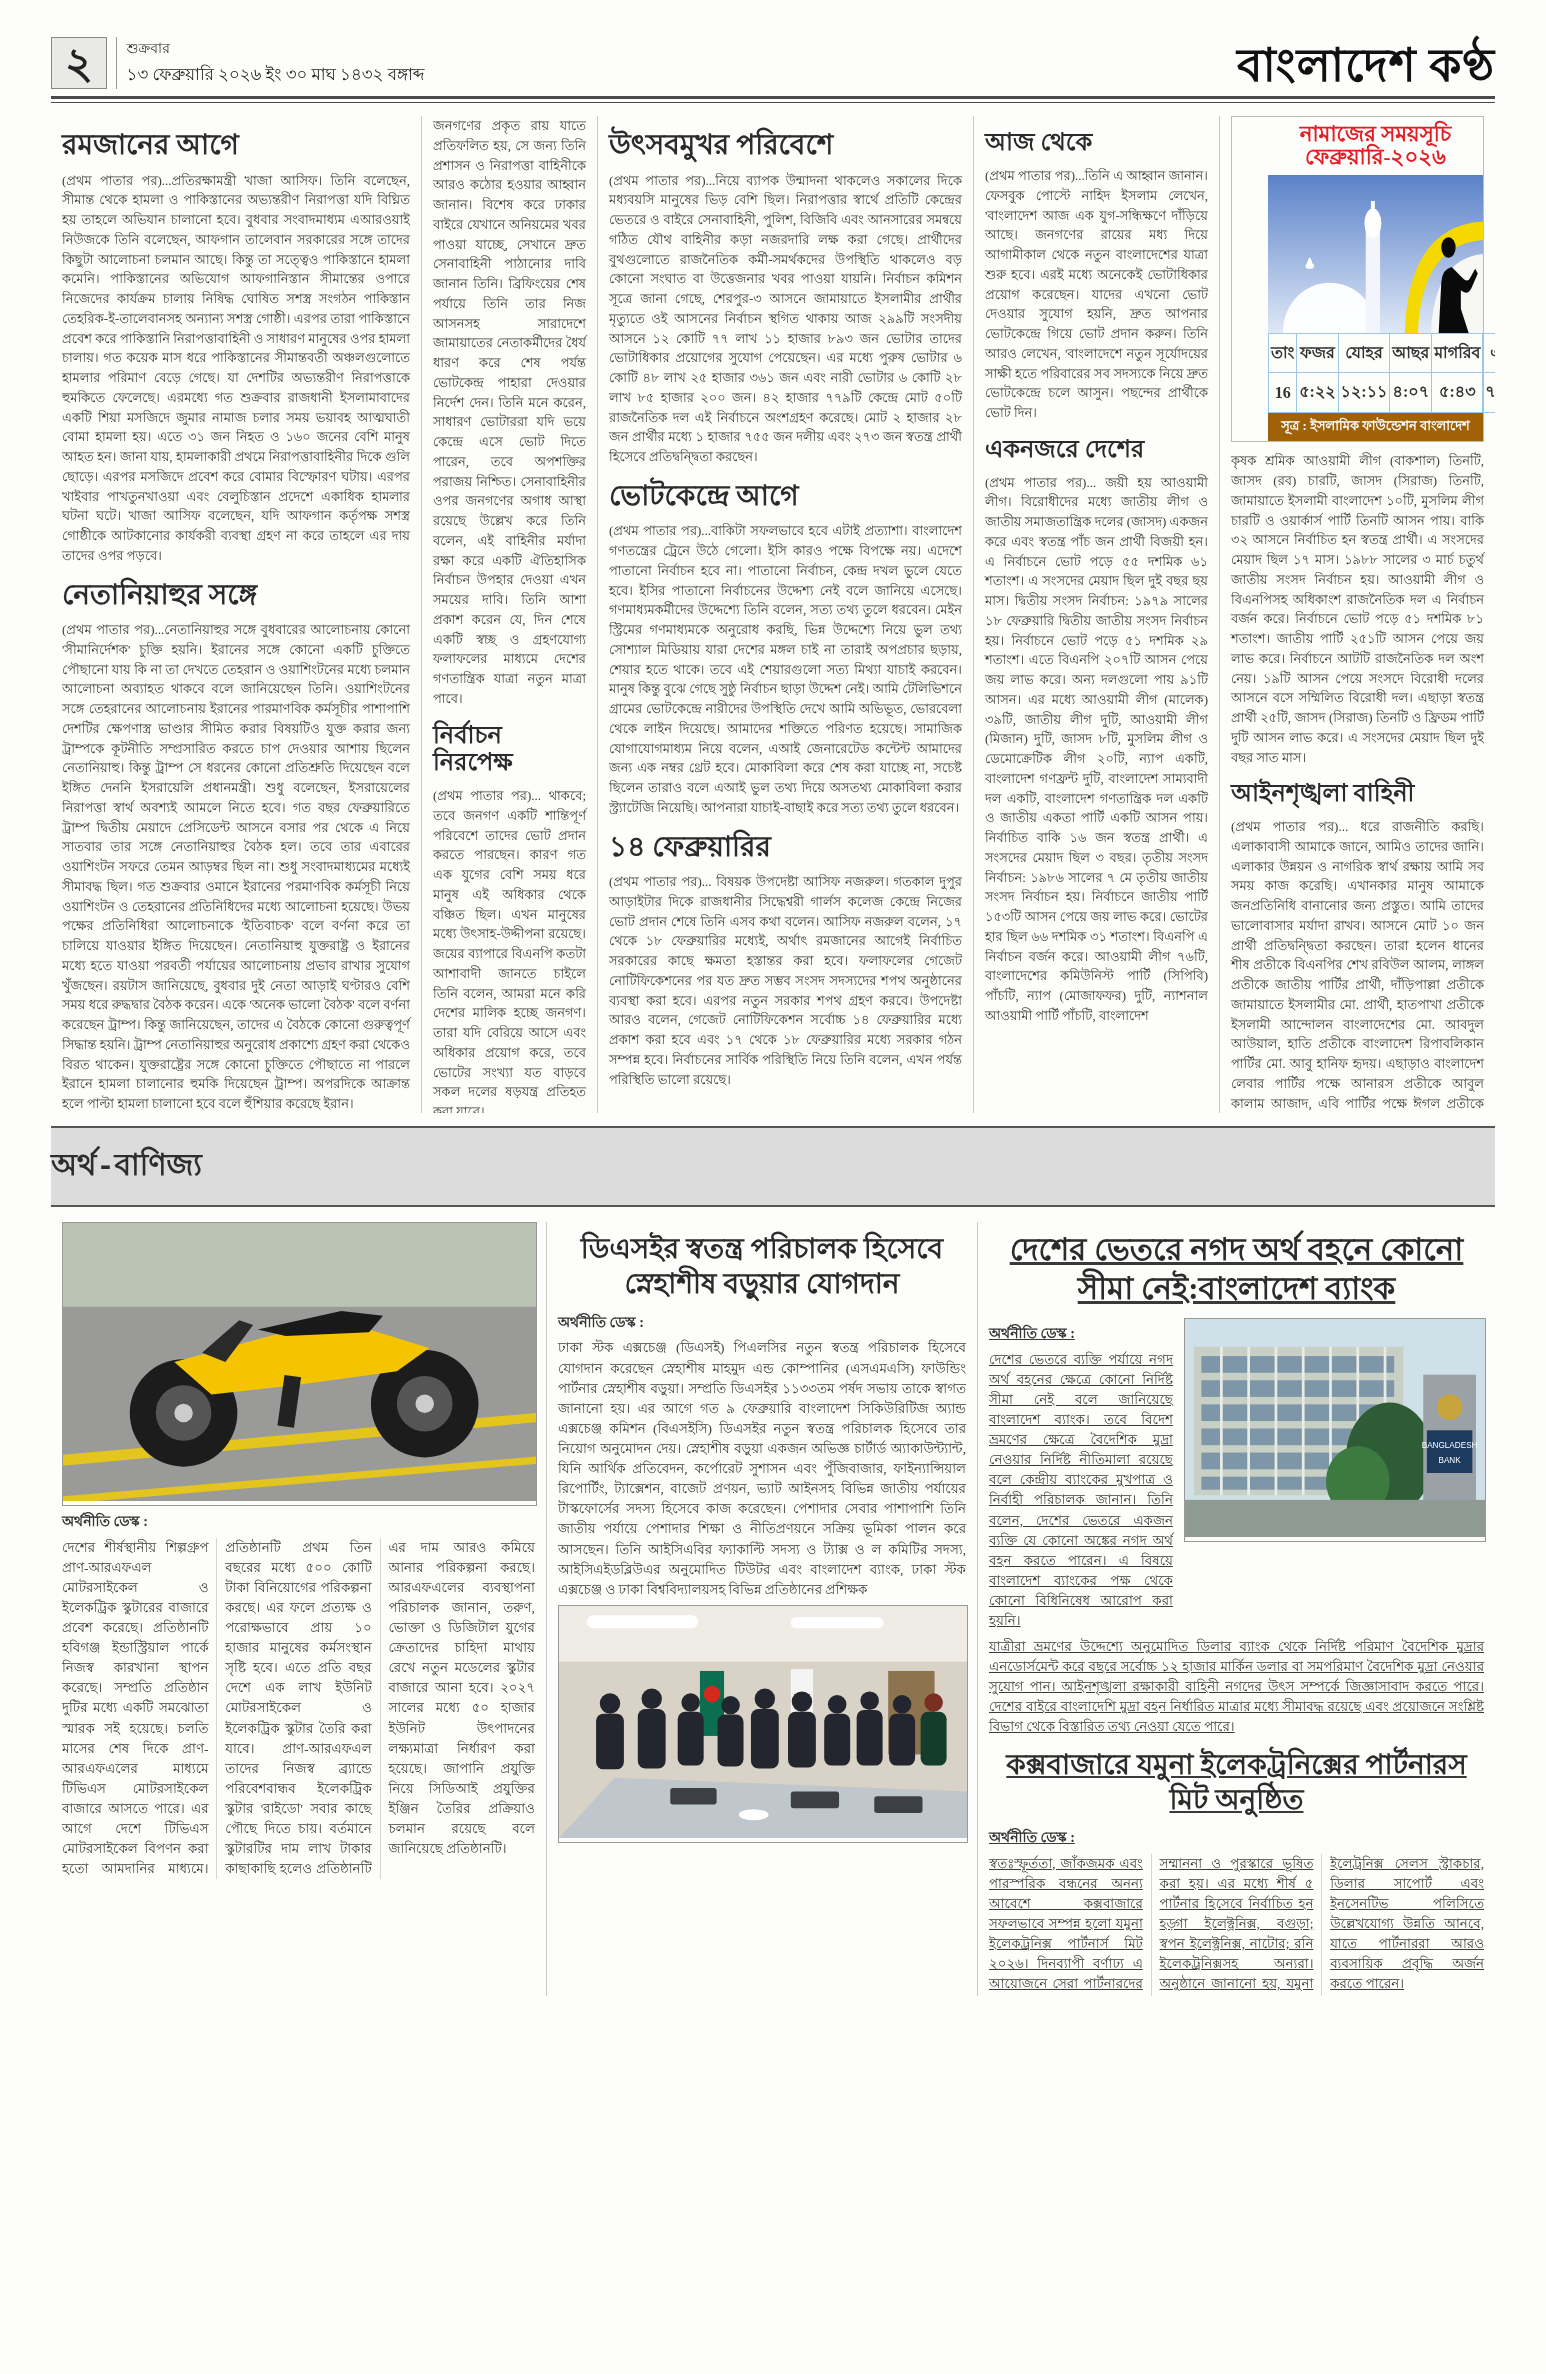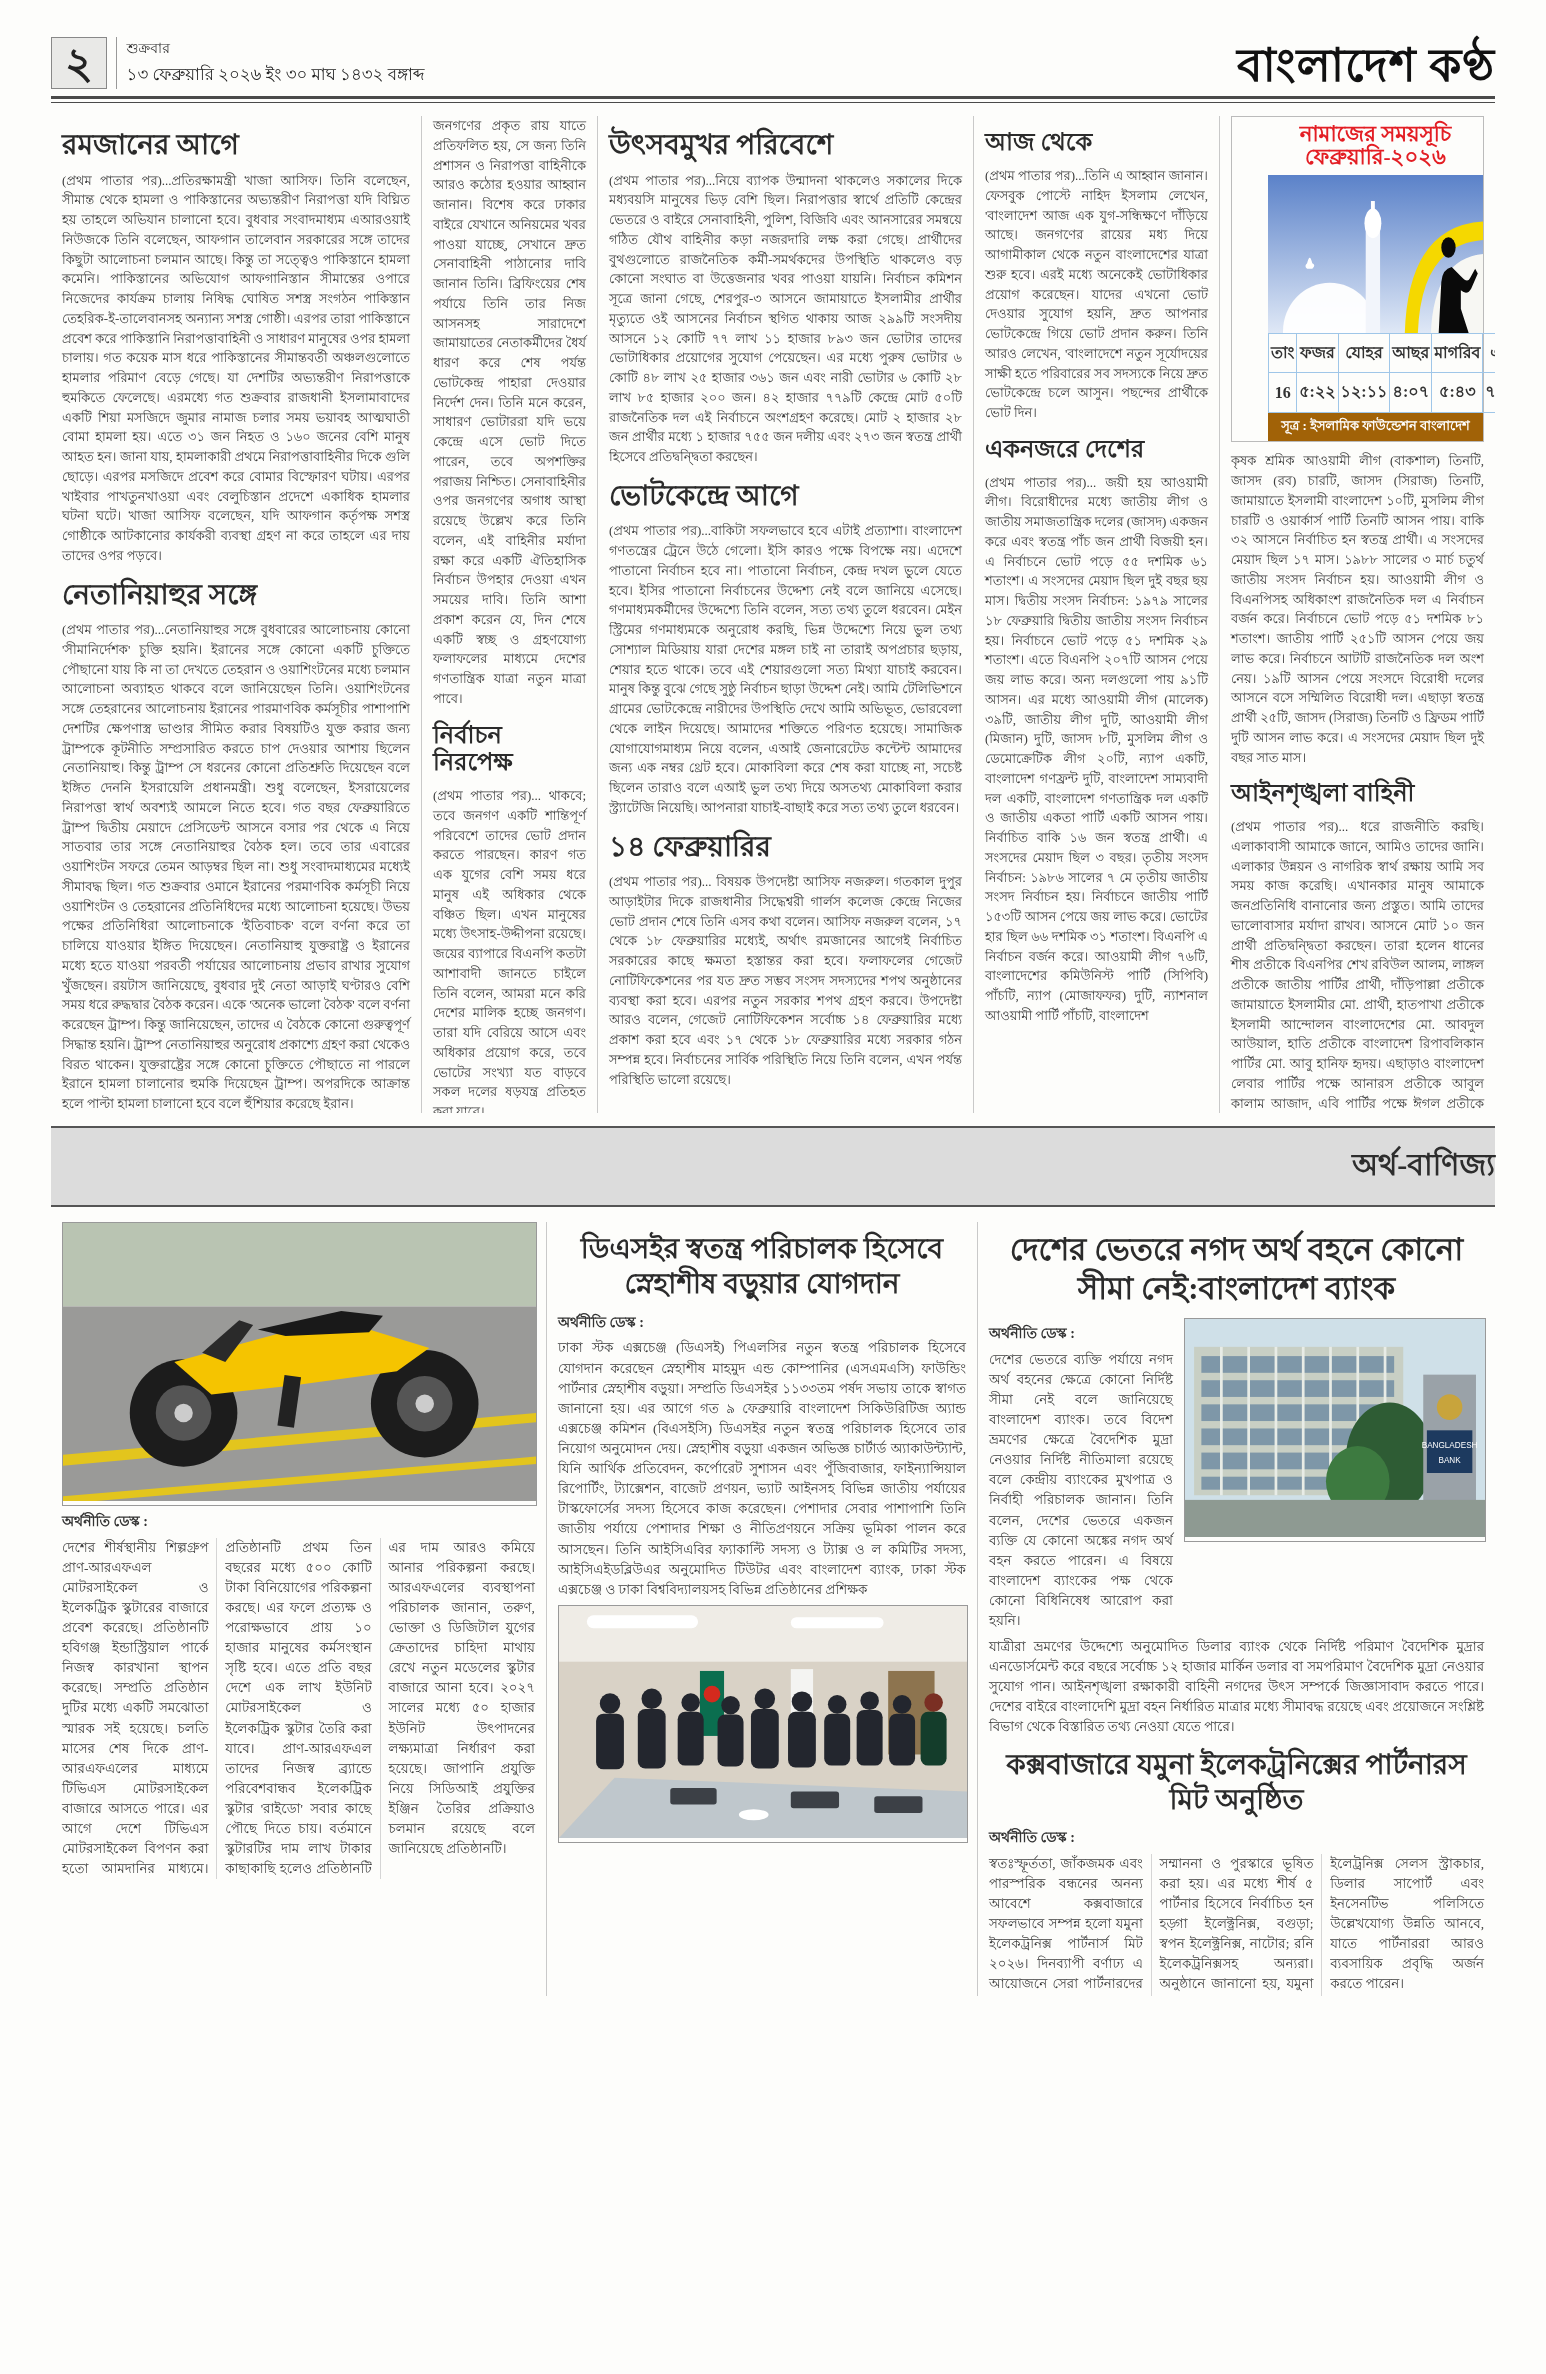--- a/index.html
+++ b/index.html
@@ -23,25 +23,25 @@
   .art-h.sm{font-size:24px;}
   .art-b{font-size:13px;line-height:1.52;text-align:justify;color:#3c3c3c;margin:0 0 5.6px 0;}
   
   .prayer{border:0.9px solid #bbb;margin-bottom:9.3px;padding-left:36px;}
   .prayer-title{color:#e31e24;font-weight:bold;font-size:21.3px;text-align:center;padding:5.6px 1.9px;line-height:1.1;}
   .prayer-img{height:158px;position:relative;overflow:hidden;}
   .prayer-table{width:100%;border-collapse:collapse;}
   .prayer-table th,.prayer-table td{border:0.9px solid #9fc6e8;text-align:center;font-weight:bold;color:#333;padding:5.6px 1.9px;font-size:16px;}
   .prayer-src{background:#a16207;color:#fff;text-align:center;font-size:13px;font-weight:bold;padding:3.7px 1.9px;}
   
-  .band{margin-top:13px;border-top:2.8px solid #555;border-bottom:2.8px solid #555;background:#dcdcdc;padding:13px 0;text-align:right;}
+  .band{margin-top:13px;border-top:2.8px solid #555;border-bottom:2.8px solid #555;background:#dcdcdc;padding:13px 0;text-align:left;font-family:Liberation Mono, monospace;}
   .band-title{font-size:30px;font-weight:bold;color:#2d2d2d;}
   .bizgrid{display:grid;grid-template-columns:496px 431px 1fr;margin-top:15px;}
   .bcol{padding:0 11px;border-right:0.9px solid #c9c9c9;overflow:hidden;}
-  .bcol:last-child{border-right:none;}
+  .bcol:last-child{border-right:none;text-decoration:underline;}
   .biz-h{font-size:31px;font-weight:bold;color:#2b2b2b;text-align:center;line-height:1.25;margin:9.3px 0;}
   .byline{font-size:14px;font-weight:bold;color:#333;margin:3.7px 0;}
   .cols3{column-count:3;column-gap:16.7px;column-rule:0.9px solid #d5d5d5;}
   .photo{width:100%;border:0.9px solid #999;display:block;}
   .cap-sp{height:7.4px;}
   .b-body{font-size:13.4px;line-height:1.5;text-align:justify;color:#3c3c3c;margin:0 0 5.6px 0;}
 </style>
 </head>
 <body>
 

